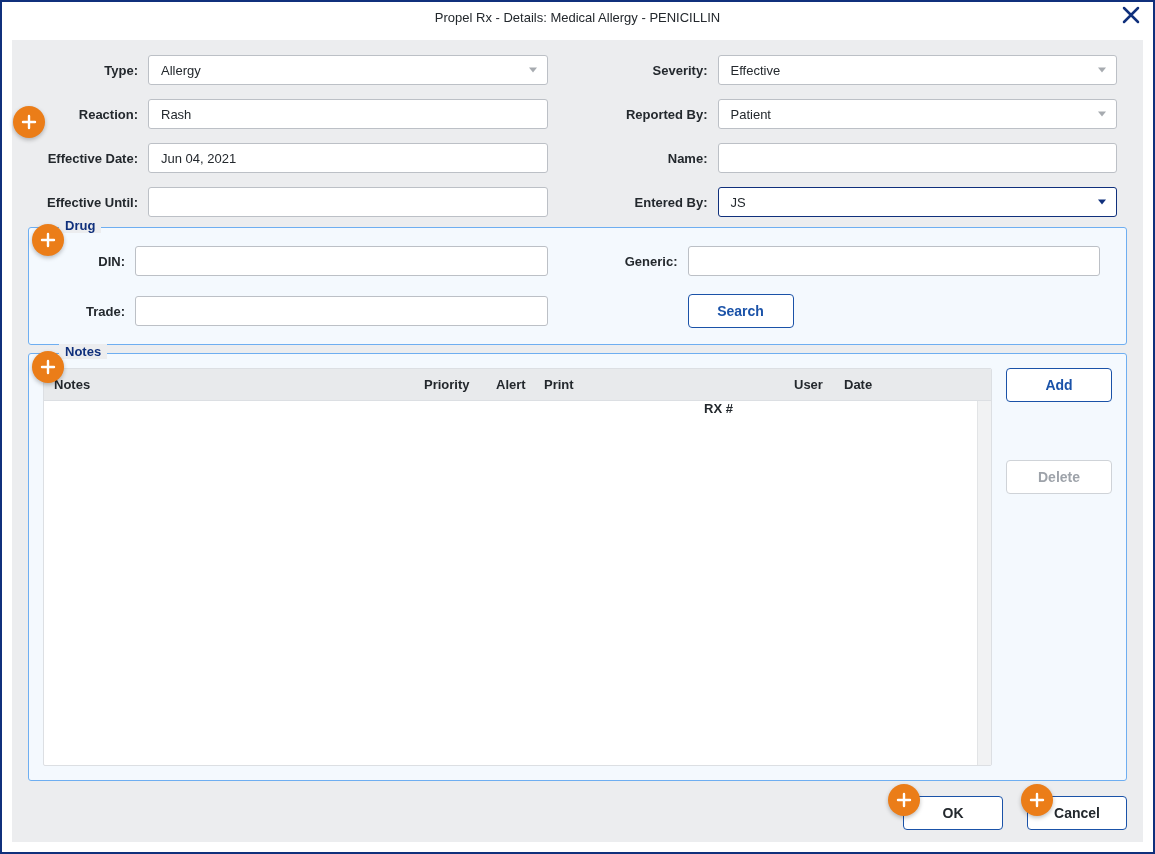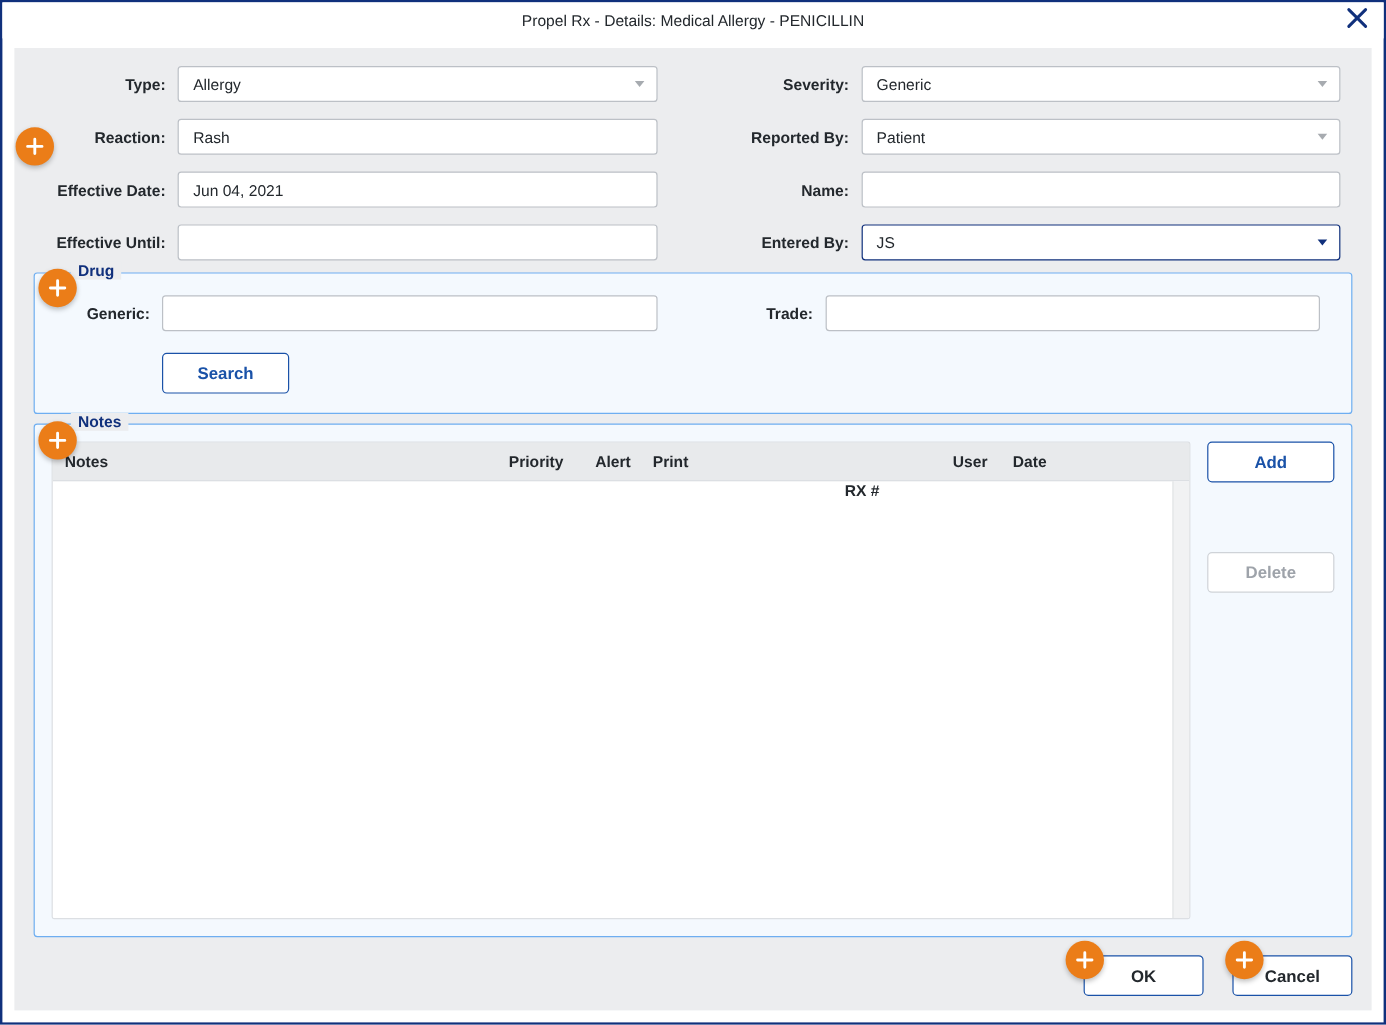--- a/index.html
+++ b/index.html
@@ -230,21 +230,21 @@
       <div class="row">
         <span class="label">Type:</span>
         <div class="select">
           <span>Allergy</span>
           <span class="caret"></span>
         </div>
       </div>
       <div class="row">
         <span class="label label-wide">Severity:</span>
         <div class="select">
-          <span>Generic</span>
+          <span>Effective</span>
           <span class="caret"></span>
         </div>
       </div>
 
       <div class="row">
         <span class="label">Reaction:</span>
         <div class="input">
           <span>Rash</span>
         </div>
       </div>
@@ -280,20 +280,26 @@
         <div class="select focused">
           <span>JS</span>
           <span class="caret"></span>
         </div>
       </div>
     </div>
 
     <div class="fieldset">
       <span class="legend">Drug</span>
       <div class="drug-grid">
+        <div class="row">
+          <span class="label">DIN:</span>
+          <div class="input">
+            <span></span>
+          </div>
+        </div>
         <div class="row">
           <span class="label">Generic:</span>
           <div class="input">
             <span></span>
           </div>
         </div>
         <div class="row">
           <span class="label">Trade:</span>
           <div class="input">
             <span></span>

